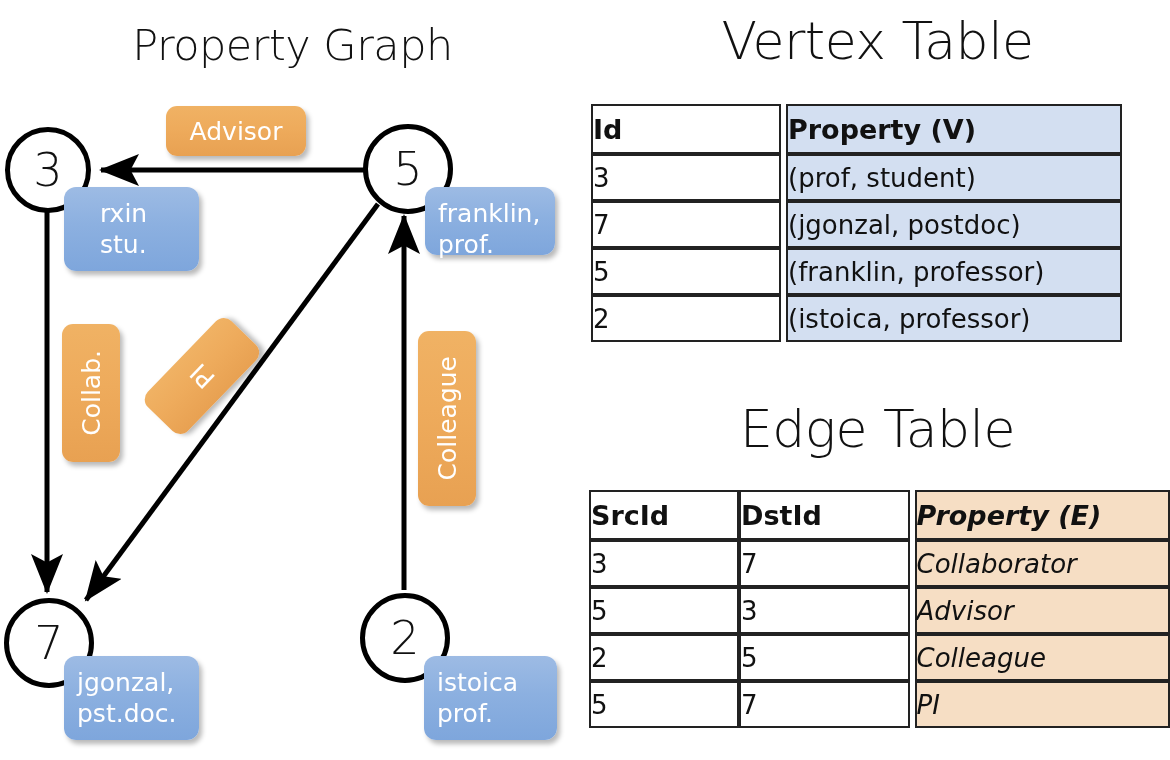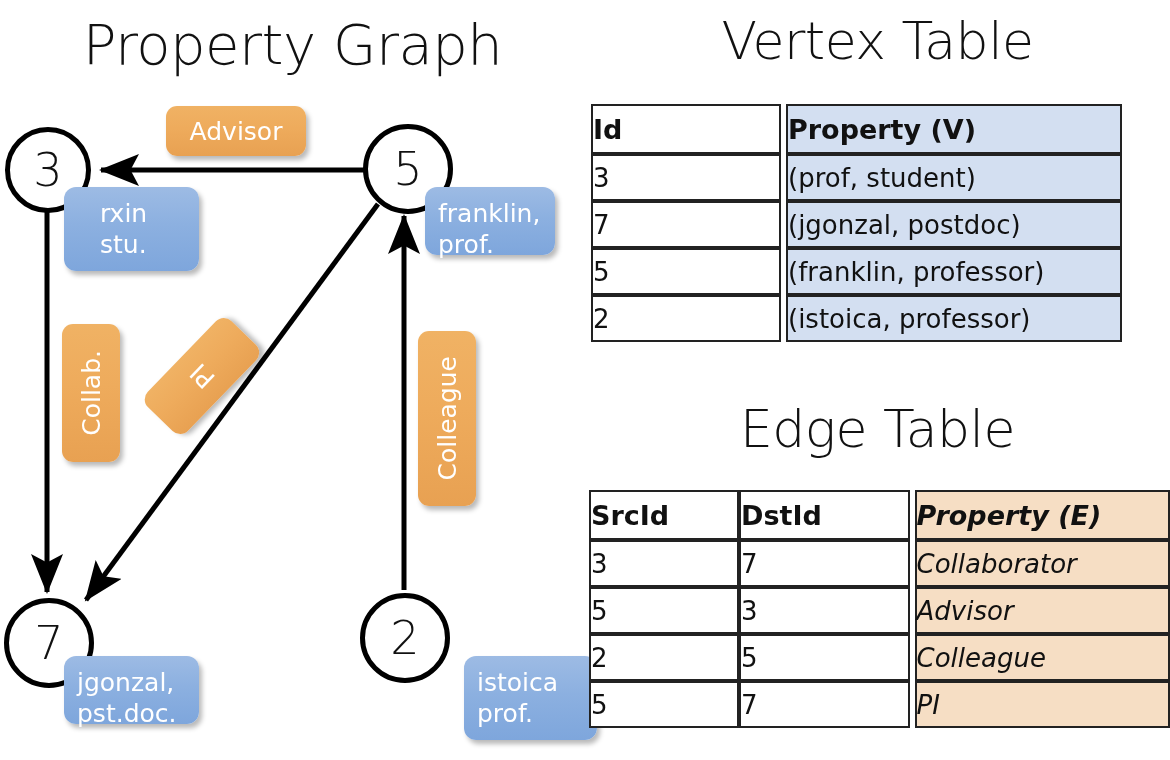--- a/index.html
+++ b/index.html
@@ -21,21 +21,21 @@
     position: absolute;
     font-family: "DejaVu Sans", sans-serif;
     font-weight: 300;
     color: #111111;
     white-space: nowrap;
     letter-spacing: -0.5px;
   }
   #title-property-graph {
     left: 0px; top: 12px; width: 585px;
     text-align: center;
-    font-size: 56px;
+    font-size: 43px;
     line-height: 66px;
   }
   #title-vertex-table {
     left: 585px; top: 10px; width: 585px;
     text-align: center;
     font-size: 52px;
     line-height: 62px;
   }
   #title-edge-table {
     left: 585px; top: 398px; width: 585px;
@@ -186,29 +186,29 @@
     <span>5</span>
   </div>
   <div class="prop-box" style="left:425px; top:187px; width:130px; height:68px;">
     <span>franklin,</span>
     <span>prof.</span>
   </div>
 
   <div class="node" style="left:4px; top:598px; width:90px; height:90px;">
     <span>7</span>
   </div>
-  <div class="prop-box" style="left:64px; top:656px; width:135px; height:68px;">
+  <div class="prop-box" style="left:64px; top:656px; width:135px; height:84px;">
     <span>jgonzal,</span>
     <span>pst.doc.</span>
   </div>
 
   <div class="node" style="left:360px; top:593px; width:90px; height:90px;">
     <span>2</span>
   </div>
-  <div class="prop-box" style="left:424px; top:656px; width:133px; height:84px;margin-left:40px;">
+  <div class="prop-box" style="left:424px; top:656px; width:133px; height:84px;">
     <span>istoica</span>
     <span>prof.</span>
   </div>
 
   <div class="edge-label" style="left:166px; top:106px; width:140px; height:50px;">
     <span>Advisor</span>
   </div>
 
   <div class="edge-label vertical" style="left:62px; top:324px; width:58px; height:138px;">
     <span>Collab.</span>

